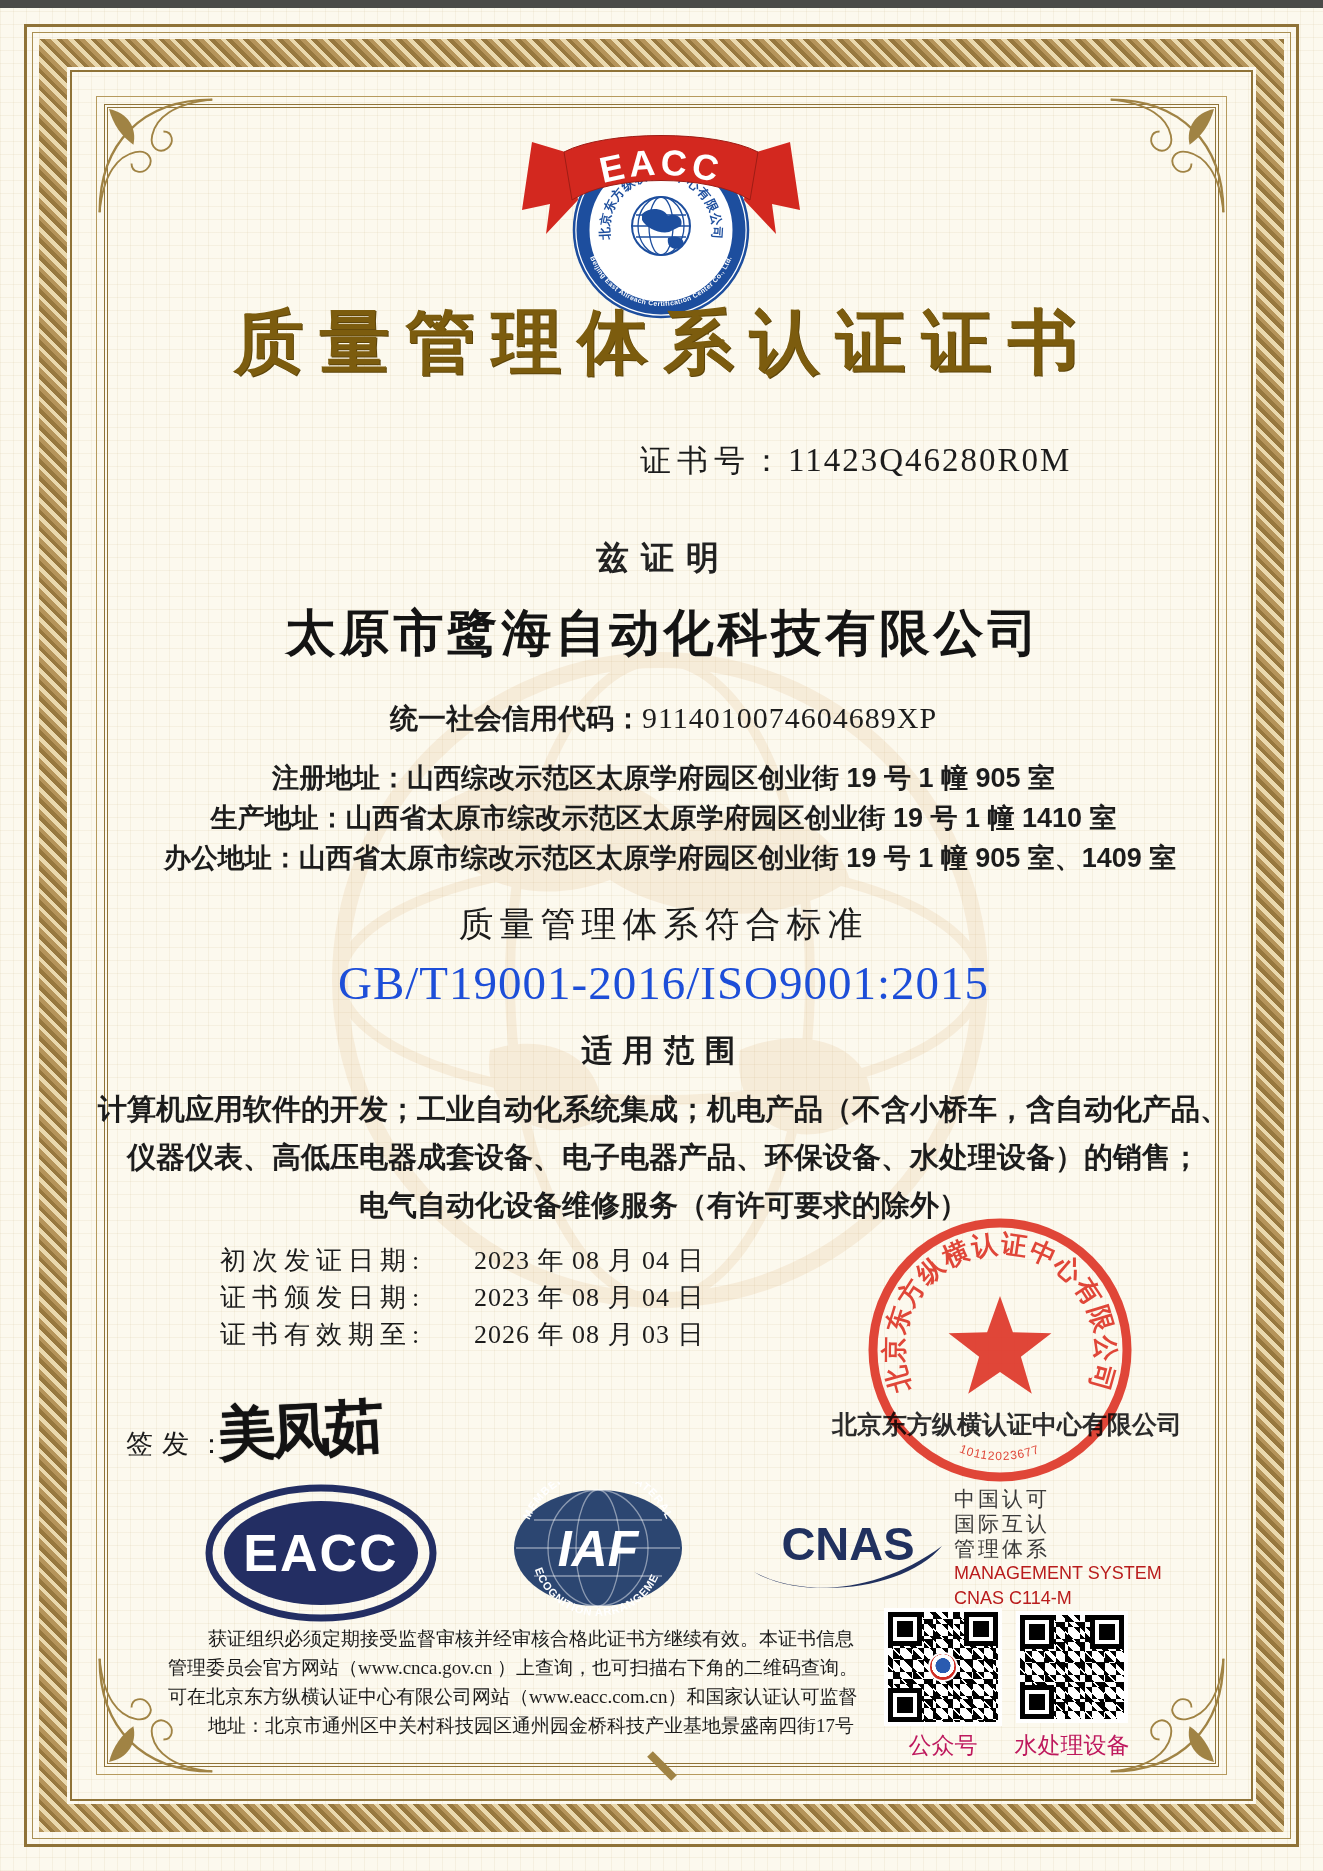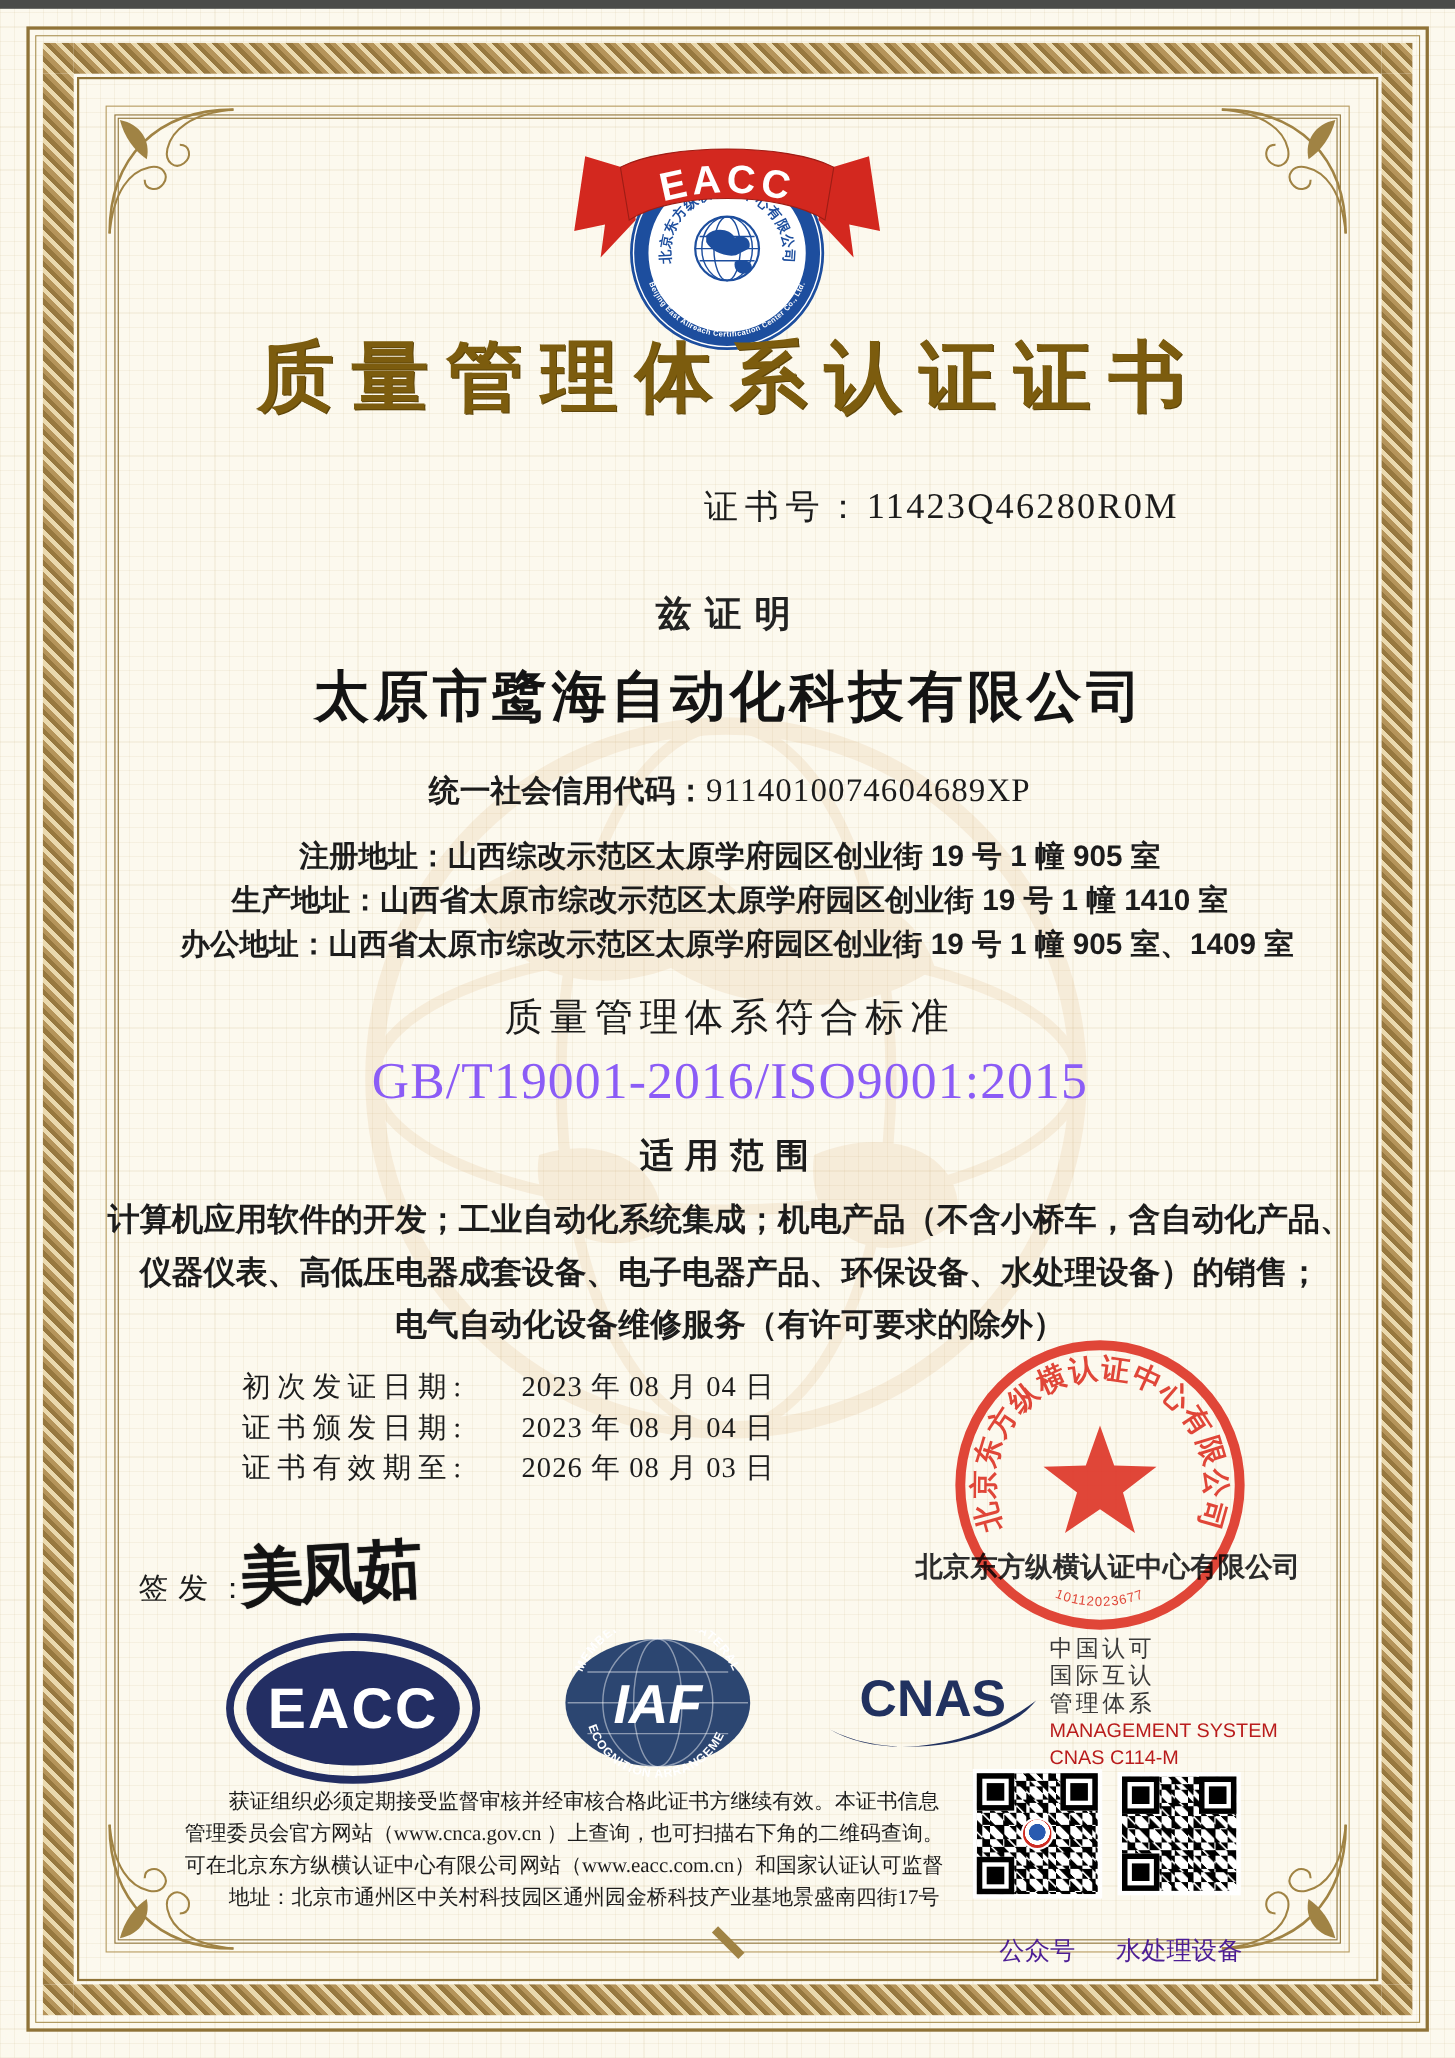--- a/index.html
+++ b/index.html
@@ -34,21 +34,21 @@
   .certno .lbl{letter-spacing:6px;}
   .certno .val{font-size:33px;letter-spacing:2px;}
   .certify{top:536px;font-size:33px;font-weight:700;letter-spacing:12px;color:#222;}
   .company{top:600px;font-size:50px;font-weight:900;letter-spacing:4px;color:#141414;}
   .credit{top:700px;font-size:28px;}
   .credit .lbl{font-weight:700;}
   .credit .val{font-family:"Liberation Serif",serif;font-size:30px;letter-spacing:1px;}
   .addr{font-size:27px;line-height:40px;font-weight:600;}
   .addr .lbl{font-weight:800;}
   .stdhead{top:901px;font-size:35px;font-weight:400;letter-spacing:6px;}
-  .standard{top:956px;font-size:47px;letter-spacing:1px;color:#8b5cf6;}
+  .standard{top:956px;font-size:47px;letter-spacing:1px;color:#1d4ed8;}
   .scopehead{top:1030px;font-size:31px;font-weight:800;letter-spacing:10px;}
   .scope{font-size:29px;font-weight:600;line-height:48px;}
   .daterow{position:absolute;left:220px;font-size:26px;white-space:nowrap;}
   .daterow .lbl{display:inline-block;width:218px;letter-spacing:6px;}
   .daterow .val{margin-left:36px;letter-spacing:1px;}
   .issuer{top:1408px;left:822px;width:370px;text-align:center;font-size:25px;font-weight:600;color:#2b2b2b;z-index:4;}
   .signlbl{top:1426px;left:126px;font-size:27px;letter-spacing:9px;}
   .signature{top:1392px;left:218px;font-size:58px;font-weight:700;letter-spacing:-4px;color:#131313;
              transform:rotate(-3deg);font-family:"Liberation Serif",serif;text-shadow:0 0 1px #222;}
 
@@ -65,21 +65,21 @@
         linear-gradient(45deg,#000 25%,transparent 25% 75%,#000 75%),
         linear-gradient(45deg,#000 25%,transparent 25% 75%,#000 75%);
       background-size:12px 12px,20px 20px;background-position:0 0,5px 7px;
       outline:4px solid #fff;}
   .finder{position:absolute;width:24px;height:24px;border:5px solid #000;background:#fff;}
   .finder::after{content:"";position:absolute;inset:4px;background:#000;}
   .finder.tl{top:0;left:0}.finder.tr{top:0;right:0}.finder.bl{bottom:0;left:0}
   .qr-logo{position:absolute;left:50%;top:50%;width:26px;height:26px;transform:translate(-50%,-50%);
            border-radius:50%;background:radial-gradient(circle at 50% 45%,#2a5bb0 0 38%,#fff 40% 58%,#cf2c22 60%);
            border:2px solid #fff;}
-  .qrlabel{position:absolute;font-size:23px;font-family:"Liberation Serif",serif;color:#4c1d95;text-align:center;margin-top:28px;}
+  .qrlabel{position:absolute;font-size:23px;font-family:"Liberation Serif",serif;color:#be185d;text-align:center;}
 
   .wm{position:absolute;left:310px;top:630px;opacity:.15;z-index:0;}
   .seal{position:absolute;left:862px;top:1212px;z-index:5;mix-blend-mode:multiply;opacity:.92;}
   .content{position:relative;z-index:2;}
 </style>
 </head>
 <body>
 
 <div class="page">
   <div class="texture"></div>

